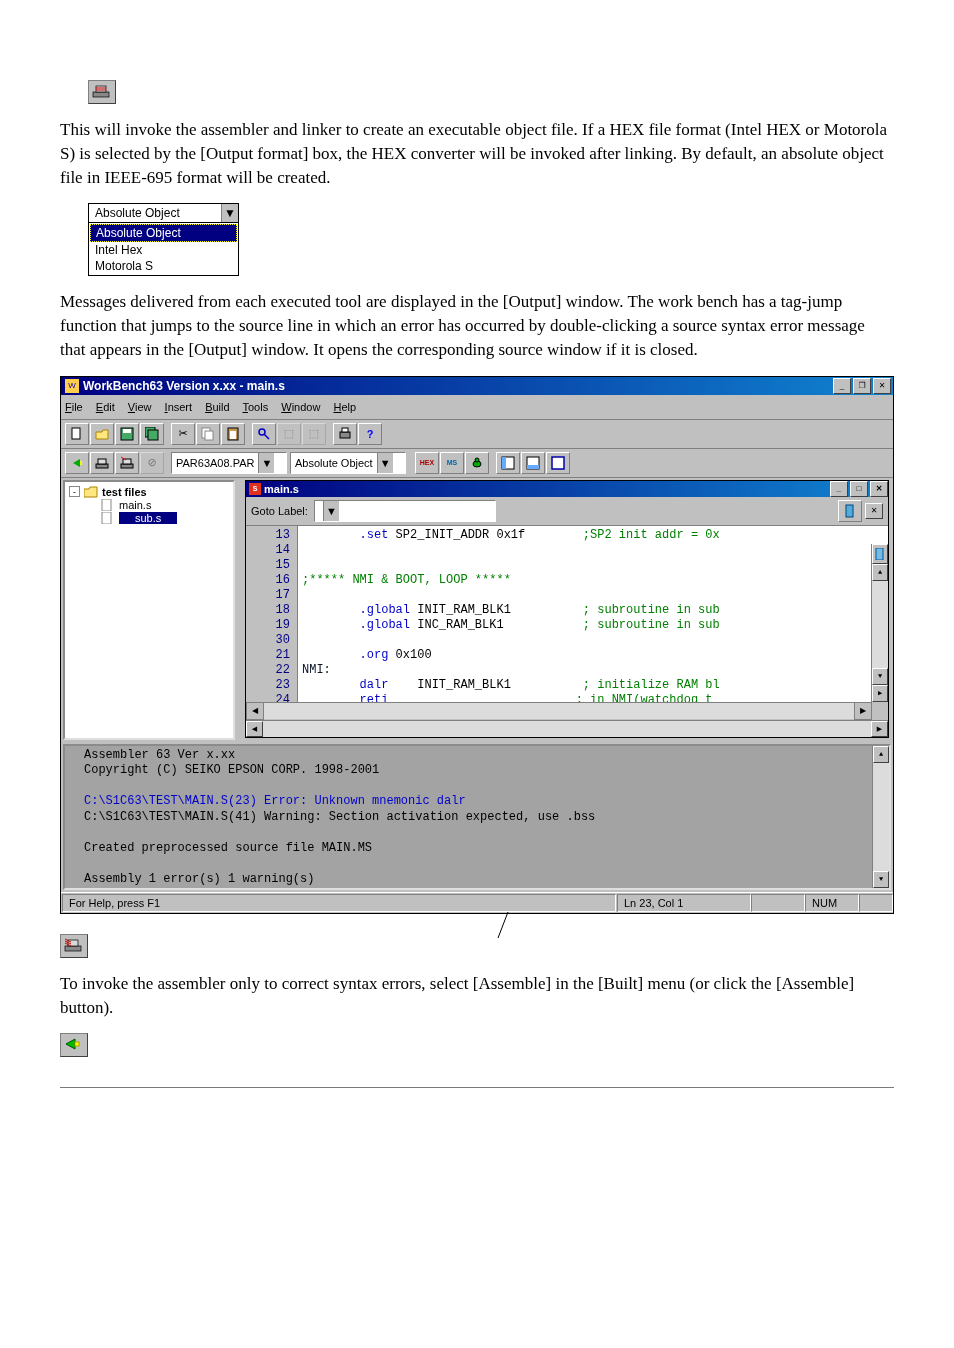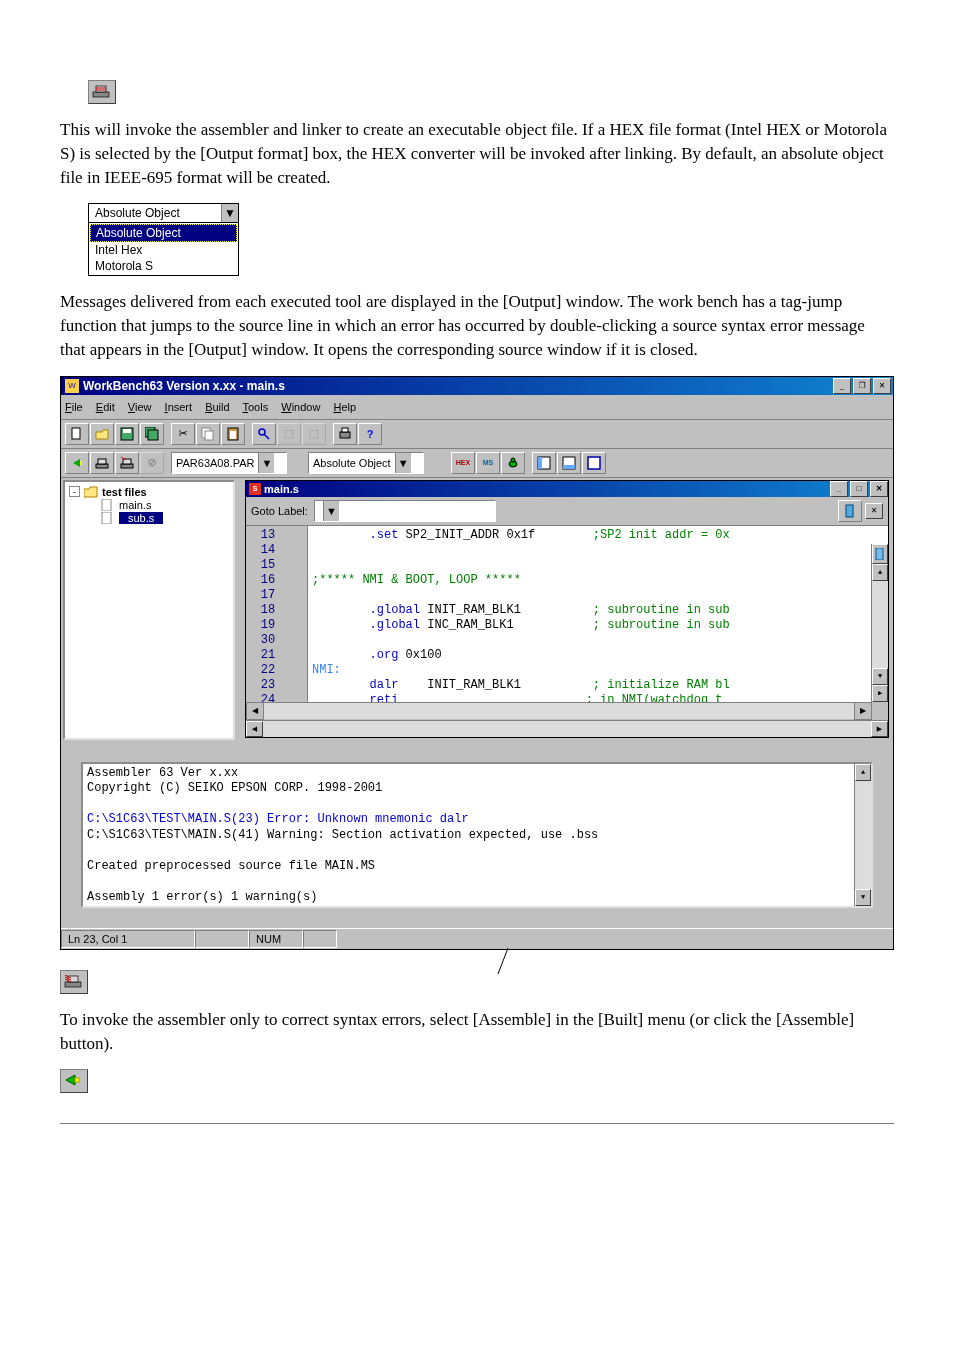--- a/index.html
+++ b/index.html
@@ -24,47 +24,47 @@
   .wb-title .ico{width:14px;height:14px;background:#ffcf4b;margin:0 4px;display:flex;align-items:center;justify-content:center;font-size:8px;color:#00a}
   .wb-title .txt{flex:1;font-weight:bold;font-size:12px}
   .wb-title .btns{display:flex;margin-right:2px}
   .winbtn{width:16px;height:14px;background:#c0c0c0;border:1px solid #fff;border-right-color:#404040;border-bottom-color:#404040;margin-left:2px;font-family:Marlett,Arial;font-size:8px;display:flex;align-items:center;justify-content:center;color:#000}
   .menubar{background:#c0c0c0;padding:6px 4px;border-bottom:1px solid #808080}
   .menubar span{margin-right:10px}
   .menubar u{text-decoration:underline}
   .toolbar{background:#c0c0c0;padding:3px 4px;display:flex;align-items:center;border-bottom:1px solid #808080}
   .tb-btn{width:22px;height:20px;border:1px solid #fff;border-right-color:#808080;border-bottom-color:#808080;background:#c0c0c0;margin-right:1px;display:flex;align-items:center;justify-content:center}
   .tb-sep{width:6px}
-  .tb-select{height:20px;border:1px solid #808080;border-right-color:#fff;border-bottom-color:#fff;background:#fff;display:flex;align-items:center;margin-right:21px}
+  .tb-select{height:20px;border:1px solid #808080;border-right-color:#fff;border-bottom-color:#fff;background:#fff;display:flex;align-items:center;margin-right:3px}
   .tb-select .v{padding:0 4px}
   .tb-select .ar{width:15px;height:100%;background:#c0c0c0;border-left:1px solid #808080;display:flex;align-items:center;justify-content:center}
   .wb-body{display:flex;height:264px}
   .tree-pane{width:160px;background:#fff;border:2px inset #dfdfdf;margin:2px;padding:4px;font-size:11px;overflow:hidden}
   .tree-root{display:flex;align-items:center}
   .tree-child{margin-left:32px;display:flex;align-items:center;margin-top:1px}
-  .tree-sel{background:#000080;color:#fff;padding:0 9px}
+  .tree-sel{background:#000080;color:#fff;padding:0 16px}
   .fold,.fileico{width:14px;height:12px;margin-right:4px}
   .editor-area{flex:1;position:relative;margin:2px}
   .child-win{position:absolute;left:6px;top:0;right:2px;bottom:2px;border:1px solid #000;background:#c0c0c0;display:flex;flex-direction:column}
   .child-title{background:linear-gradient(to right,#000080,#1084d0);color:#fff;height:16px;display:flex;align-items:center;font-weight:bold;font-size:11px}
   .child-title .cico{width:12px;height:12px;background:#e03020;margin:0 3px;color:#fff;font-size:7px;display:flex;align-items:center;justify-content:center}
   .goto{background:#c0c0c0;padding:3px 5px;display:flex;align-items:center;border-bottom:1px solid #808080}
   .goto .sel{flex:0 0 180px;margin-left:6px}
   .ed-body{flex:1;display:flex;overflow:hidden;background:#fff;font-family:'Courier New',monospace;font-size:12px;position:relative}
-  .gutter{background:#c0c0c0;color:#000080;width:44px;border-right:1px solid #808080;text-align:center;padding-right:17px;line-height:15px;padding-top:2px}
+  .gutter{background:#c0c0c0;color:#000080;width:44px;border-right:1px solid #808080;text-align:right;padding-right:7px;line-height:15px;padding-top:2px}
   .code{flex:1;line-height:15px;padding:2px 0 12px 4px;white-space:pre;color:#000}
   .kw{color:#0000c8}
   .cm{color:#008000}
-  .lbl{color:#3b82f6}
+  .lbl{color:#0f172a}
   .sb-btn{height:15px;border:1px solid #fff;border-right-color:#404040;border-bottom-color:#404040;background:#c0c0c0;font-size:7px;display:flex;align-items:center;justify-content:center}
   .sb-h{height:16px;background:#dcdcdc;border-top:1px solid #808080;position:relative}
   .sb-h .l,.sb-h .r{position:absolute;top:0;width:15px;height:14px;border:1px solid #fff;border-right-color:#404040;border-bottom-color:#404040;background:#c0c0c0;font-size:7px;display:flex;align-items:center;justify-content:center}
   .sb-h .l{left:0}.sb-h .r{right:0}
   .sidepane{position:absolute;right:0;top:18px;bottom:0;width:16px;background:#c0c0c0;display:flex;flex-direction:column;border-left:1px solid #808080}
-  .output{border:2px inset #dfdfdf;background:#ffffff;margin:20px;height:138px;font-family:'Courier New',monospace;font-size:12px;padding:2px 4px;line-height:15.5px;color:#000;position:relative;overflow:hidden}
+  .output{border:2px inset #dfdfdf;background:#a3a3a3;margin:2px;height:138px;font-family:'Courier New',monospace;font-size:12px;padding:2px 19px;line-height:15.5px;color:#000;position:relative;overflow:hidden}
   .output .lnk{color:#0000cc}
   .out-sb{position:absolute;right:0;top:0;bottom:0;width:16px;background:#c0c0c0;display:flex;flex-direction:column;border-left:1px solid #808080}
   .status{background:#c0c0c0;border-top:1px solid #fff;display:flex;font-size:11px;height:20px;align-items:center}
   .st-cell{border:1px solid #808080;border-right-color:#fff;border-bottom-color:#fff;padding:1px 6px;height:14px;display:flex;align-items:center}
   .st1{flex:1;margin:1px}
 </style>
 </head>
 <body>
 
 <div class="page">
@@ -336,20 +336,21 @@
           <div>Assembly 1 error(s) 1 warning(s)</div>
         </div>
       <div class="out-sb">
         <div class="sb-btn">▲</div>
         <div style="flex:1;background:#dcdcdc"></div>
         <div class="sb-btn">▼</div>
       </div>
     </div>
 
     <div class="status">
+      <div class="st-cell st1">For Help, press F1</div>
       <div class="st-cell" style="width:120px">Ln 23, Col 1</div>
       <div class="st-cell" style="width:40px"></div>
       <div class="st-cell" style="width:40px">NUM</div>
       <div class="st-cell" style="width:20px"></div>
     </div>
   </div>
   <div style="position:relative;height:20px">
       <svg style="position:absolute;left:428px;top:-2px" width="40" height="28">
         <line x1="20" y1="0" x2="10" y2="26" stroke="#000"></line>
       </svg>

